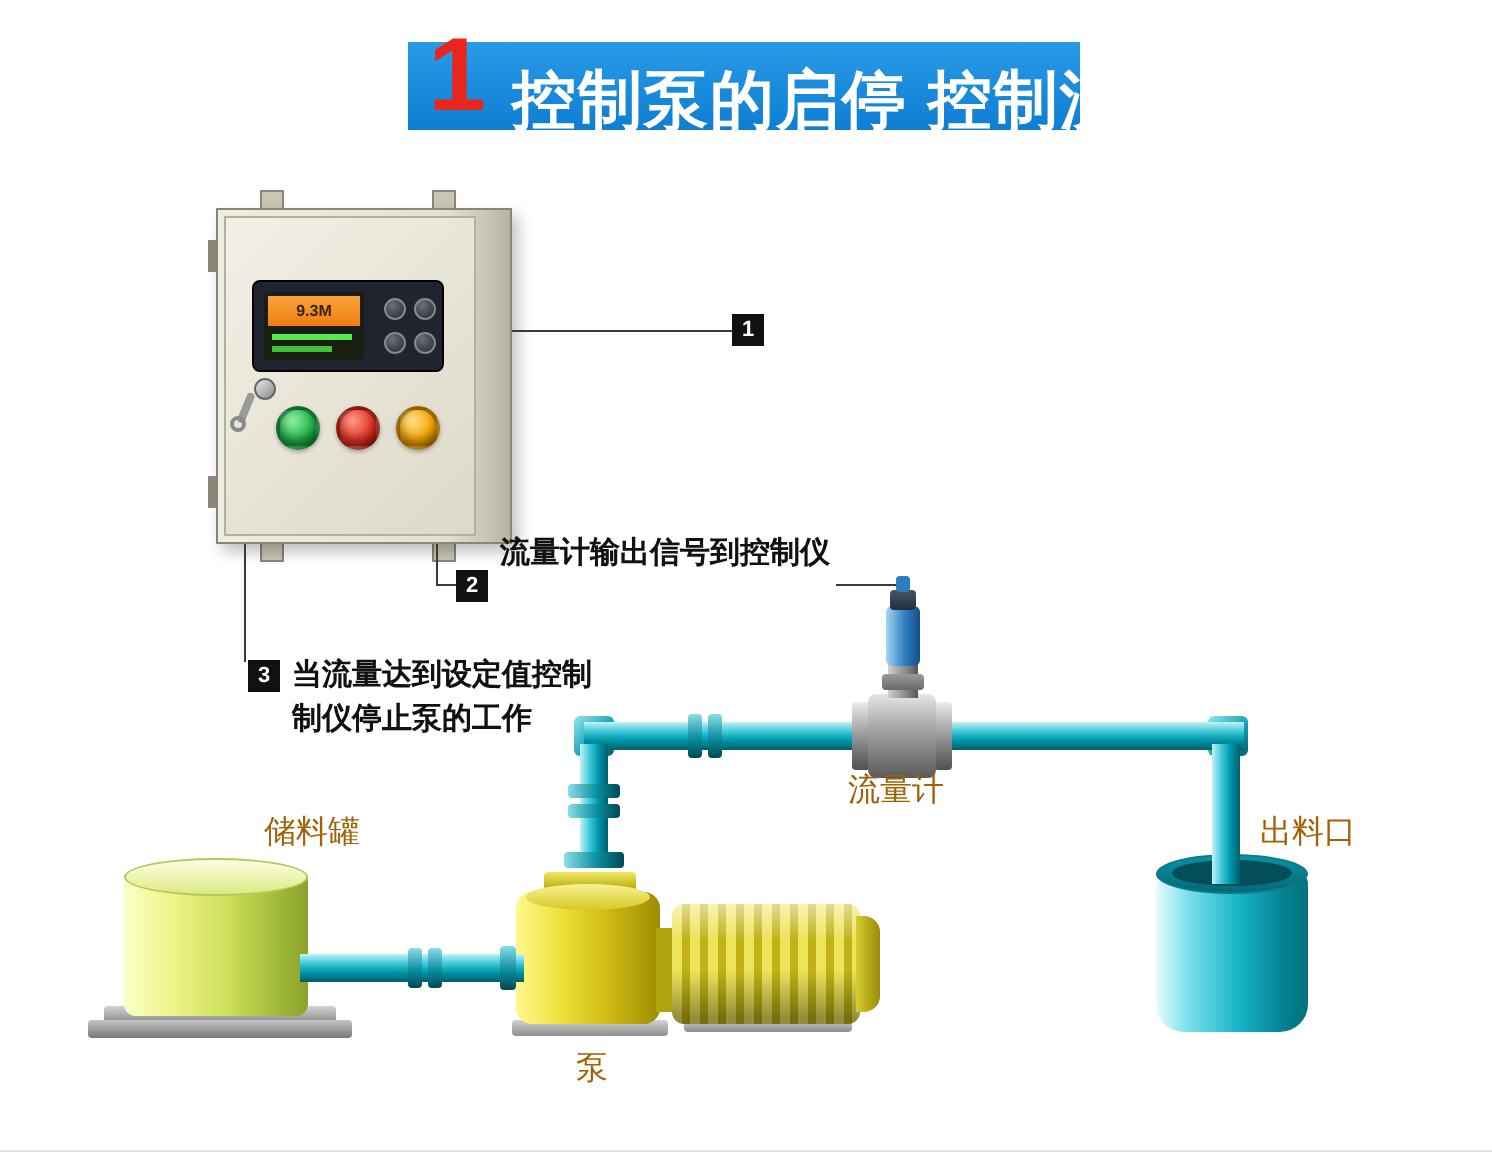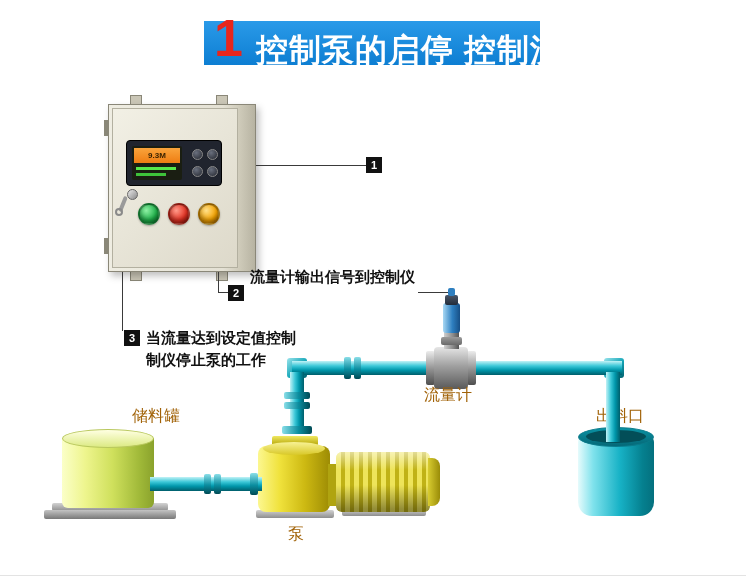--- a/index.html
+++ b/index.html
@@ -196,20 +196,20 @@
   <div class="abs fm-flange" style="left:426px; top:351px; width:9px; height:34px;"></div>
   <div class="abs fm-flange" style="left:467px; top:351px; width:9px; height:34px;"></div>
   <div class="abs fm-body" style="left:434px; top:347px; width:34px; height:42px;"></div>
   <div class="abs fm-neck" style="left:444px; top:331px; width:15px; height:18px;"></div>
   <div class="abs fm-nut" style="left:441px; top:337px; width:21px; height:8px;"></div>
   <div class="abs fm-sensor" style="left:443px; top:303px; width:17px; height:30px;"></div>
   <div class="abs fm-cap" style="left:445px; top:295px; width:13px; height:10px;"></div>
   <div class="abs fm-tip" style="left:448px; top:288px; width:7px; height:8px;"></div>
   <div class="abs eqlabel" style="left:424px; top:385px;">流量计</div>
 
-  <div class="abs eqlabel" style="left:596px; top:406px;">出料口</div>
+  <div class="abs eqlabel" style="left:630px; top:406px;">出料口</div>
   <div class="abs outlet-body"></div>
   <div class="abs outlet-rim"></div>
   <div class="abs outlet-hole"></div>
   <div class="abs pipe-v" style="left:606px; top:372px; width:14px; height:70px;"></div>
 
   <div class="abs bottom-rule"></div>
 </div>
 
 </body></html>

